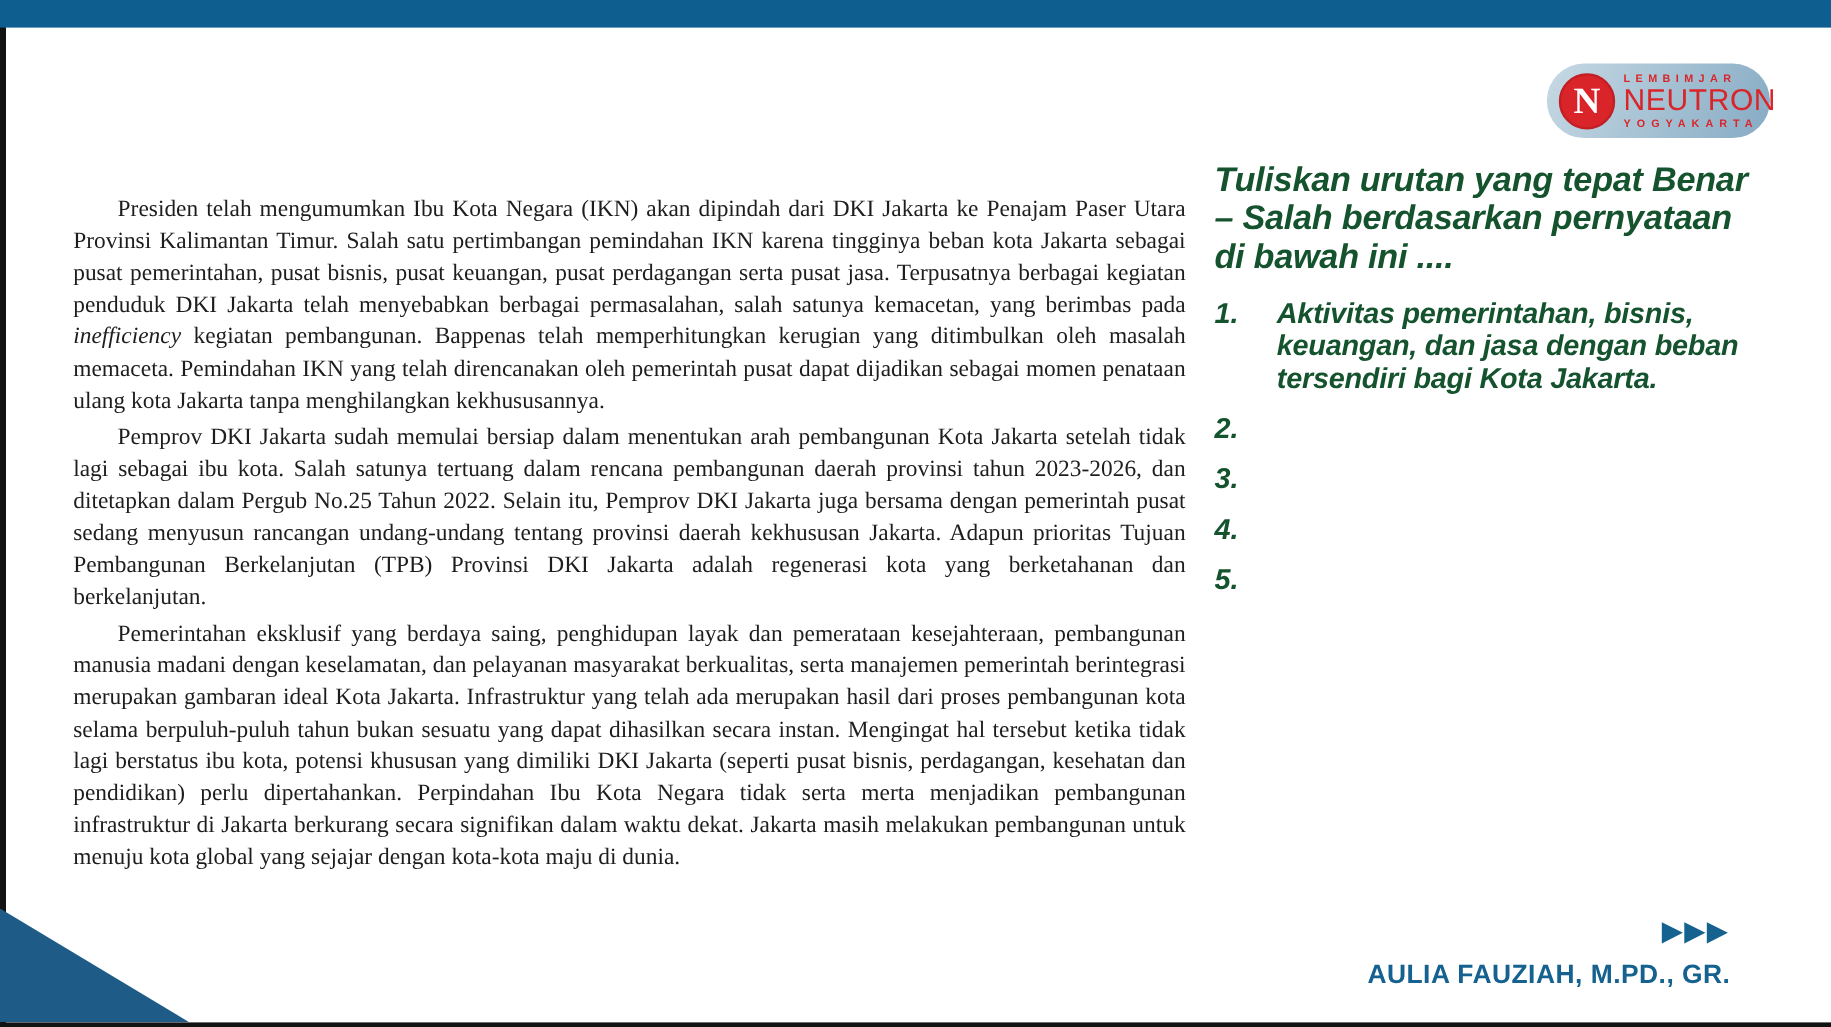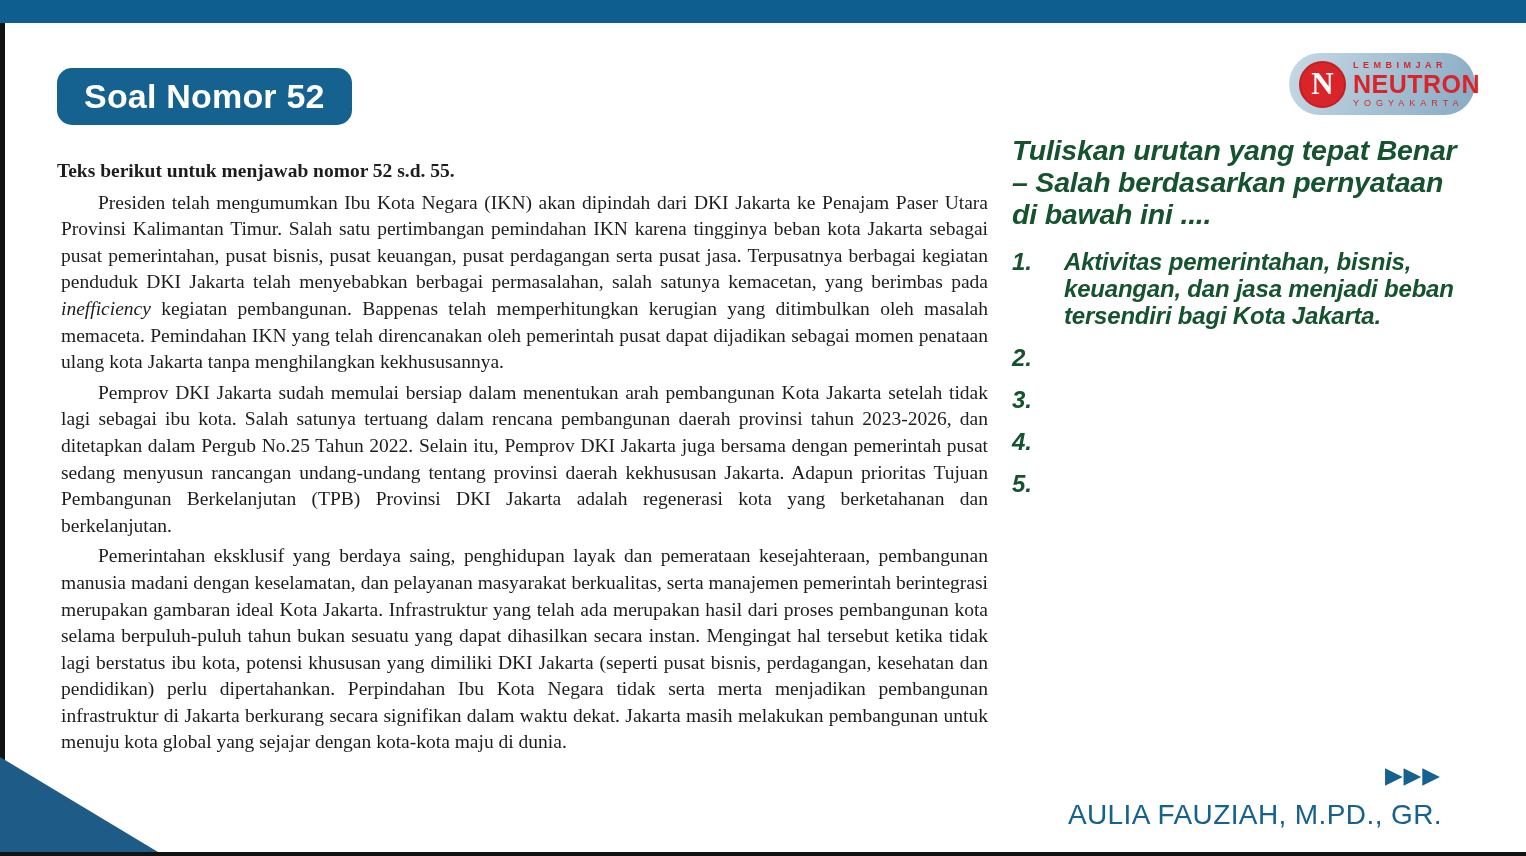--- a/index.html
+++ b/index.html
@@ -30,22 +30,22 @@
     display:flex; align-items:center; padding:0 10px; box-sizing:border-box;
   }
   .logo-circle {
     width:47px; height:47px; border-radius:50%; background:#D9252A;
     color:#ffffff; display:flex; align-items:center; justify-content:center;
     font-family:"Liberation Serif", serif; font-weight:bold; font-size:31px; flex-shrink:0;
     border:2px solid #c21f24; box-sizing:border-box;
   }
   .logo-text { display:flex; flex-direction:column; margin-left:7px; color:#D9252A; line-height:1; }
   .logo-top    { font-size:9px;  font-weight:bold; letter-spacing:4.5px; margin-bottom:2px; }
-  .logo-name   { font-size:25px; font-weight:700; letter-spacing:0.5px; }
-  .logo-bottom { font-size:9px;  font-weight:normal; letter-spacing:5px; margin-top:2px; }
+  .logo-name   { font-size:25px; font-weight:400; letter-spacing:0.5px; }
+  .logo-bottom { font-size:9px;  font-weight:bold; letter-spacing:5px; margin-top:2px; }
 
   
   .passage {
     position:absolute; left:57px; top:158px; width:935px;
     font-family:"Liberation Serif", serif; font-size:19.5px; line-height:26.6px;
     color:#1d1d1d; text-align:justify;
   }
   .passage .instruction { font-weight:bold; text-align:left; margin:0 0 5px 0; }
   .passage p { margin:4px; text-indent:37px; }
   .passage .italic { font-style:italic; }
@@ -63,64 +63,60 @@
   .q-num  { width:52px; flex-shrink:0; font-size:24px; font-weight:bold; line-height:27px; }
   .q-text { font-size:24px; font-weight:bold; line-height:27px; white-space:pre-line; letter-spacing:-0.2px; }
 
   
   .next-arrows {
     position:absolute; right:86px; top:762px; color:#15618F;
     font-size:23px; display:flex; gap:1px; cursor:pointer;
   }
   .credit {
     position:absolute; right:84px; top:799px; color:#15618F;
-    font-size:28px; font-weight:normal; letter-spacing:0.4px;
+    font-size:22px; font-weight:bold; letter-spacing:0.4px;
   }
 </style>
 </head>
 <body>
 
 <div class="page">
 
   <div class="top-band"></div>
   <div class="edge-left"></div>
   <div class="edge-bottom"></div>
   <div class="corner-triangle"></div>
 
-  <div class="badge">
-    <span>Soal Nomor 52</span>
-  </div>
 
   <div class="logo">
     <div class="logo-circle">
       <span>N</span>
     </div>
     <div class="logo-text">
       <span class="logo-top">LEMBIMJAR</span>
       <span class="logo-name">NEUTRON</span>
       <span class="logo-bottom">YOGYAKARTA</span>
     </div>
   </div>
 
   <div class="passage">
-    <div class="instruction">Teks berikut untuk menjawab nomor 52 s.d. 55.</div>
     <p><span>Presiden telah mengumumkan Ibu Kota Negara (IKN) akan dipindah dari DKI Jakarta ke Penajam Paser Utara Provinsi Kalimantan Timur. Salah satu pertimbangan pemindahan IKN karena tingginya beban kota Jakarta sebagai pusat pemerintahan, pusat bisnis, pusat keuangan, pusat perdagangan serta pusat jasa. Terpusatnya berbagai kegiatan penduduk DKI Jakarta telah menyebabkan berbagai permasalahan, salah satunya kemacetan, yang berimbas pada </span><span class="italic">inefficiency</span><span> kegiatan pembangunan. Bappenas telah memperhitungkan kerugian yang ditimbulkan oleh masalah memaceta. Pemindahan IKN yang telah direncanakan oleh pemerintah pusat dapat dijadikan sebagai momen penataan ulang kota Jakarta tanpa menghilangkan kekhususannya.</span></p>
     <p>Pemprov DKI Jakarta sudah memulai bersiap dalam menentukan arah pembangunan Kota Jakarta setelah tidak lagi sebagai ibu kota. Salah satunya tertuang dalam rencana pembangunan daerah provinsi tahun 2023-2026, dan ditetapkan dalam Pergub No.25 Tahun 2022. Selain itu, Pemprov DKI Jakarta juga bersama dengan pemerintah pusat sedang menyusun rancangan undang-undang tentang provinsi daerah kekhususan Jakarta. Adapun prioritas Tujuan Pembangunan Berkelanjutan (TPB) Provinsi DKI Jakarta adalah regenerasi kota yang berketahanan dan berkelanjutan.</p>
     <p>Pemerintahan eksklusif yang berdaya saing, penghidupan layak dan pemerataan kesejahteraan, pembangunan manusia madani dengan keselamatan, dan pelayanan masyarakat berkualitas, serta manajemen pemerintah berintegrasi merupakan gambaran ideal Kota Jakarta. Infrastruktur yang telah ada merupakan hasil dari proses pembangunan kota selama berpuluh-puluh tahun bukan sesuatu yang dapat dihasilkan secara instan. Mengingat hal tersebut ketika tidak lagi berstatus ibu kota, potensi khususan yang dimiliki DKI Jakarta (seperti pusat bisnis, perdagangan, kesehatan dan pendidikan) perlu dipertahankan. Perpindahan Ibu Kota Negara tidak serta merta menjadikan pembangunan infrastruktur di Jakarta berkurang secara signifikan dalam waktu dekat. Jakarta masih melakukan pembangunan untuk menuju kota global yang sejajar dengan kota-kota maju di dunia.</p>
   </div>
 
   <div class="question">
     <div class="prompt">Tuliskan urutan yang tepat Benar
 – Salah berdasarkan pernyataan
 di bawah ini ....</div>
     <div class="q-list">
       <div class="q-item">
         <span class="q-num">1.</span>
         <span class="q-text">Aktivitas pemerintahan, bisnis,
-keuangan, dan jasa menjadi beban
+keuangan, dan jasa dengan beban
 tersendiri bagi Kota Jakarta.</span>
       </div>
       <div class="q-item">
         <span class="q-num">2.</span>
       </div>
       <div class="q-item">
         <span class="q-num">3.</span>
       </div>
       <div class="q-item">
         <span class="q-num">4.</span>

